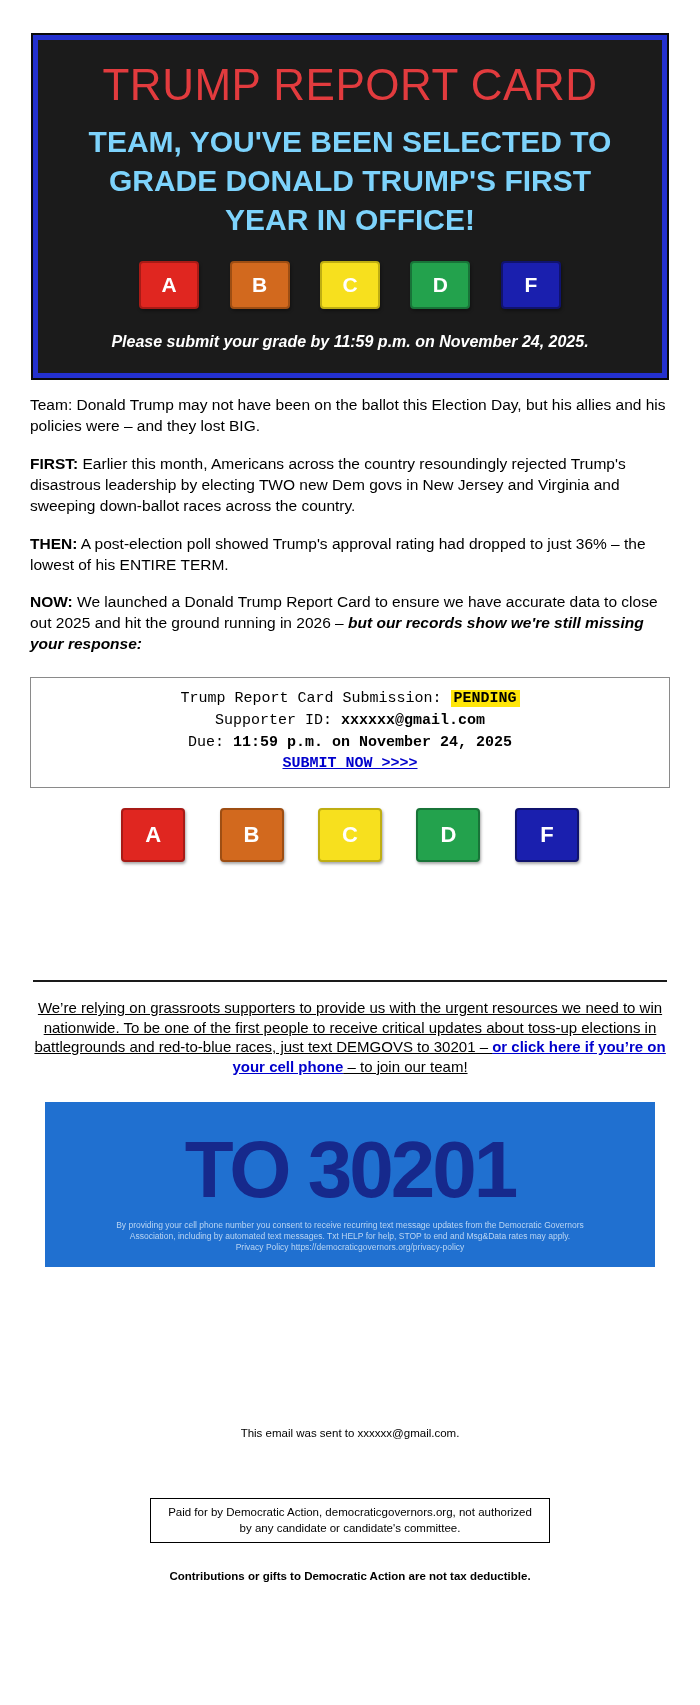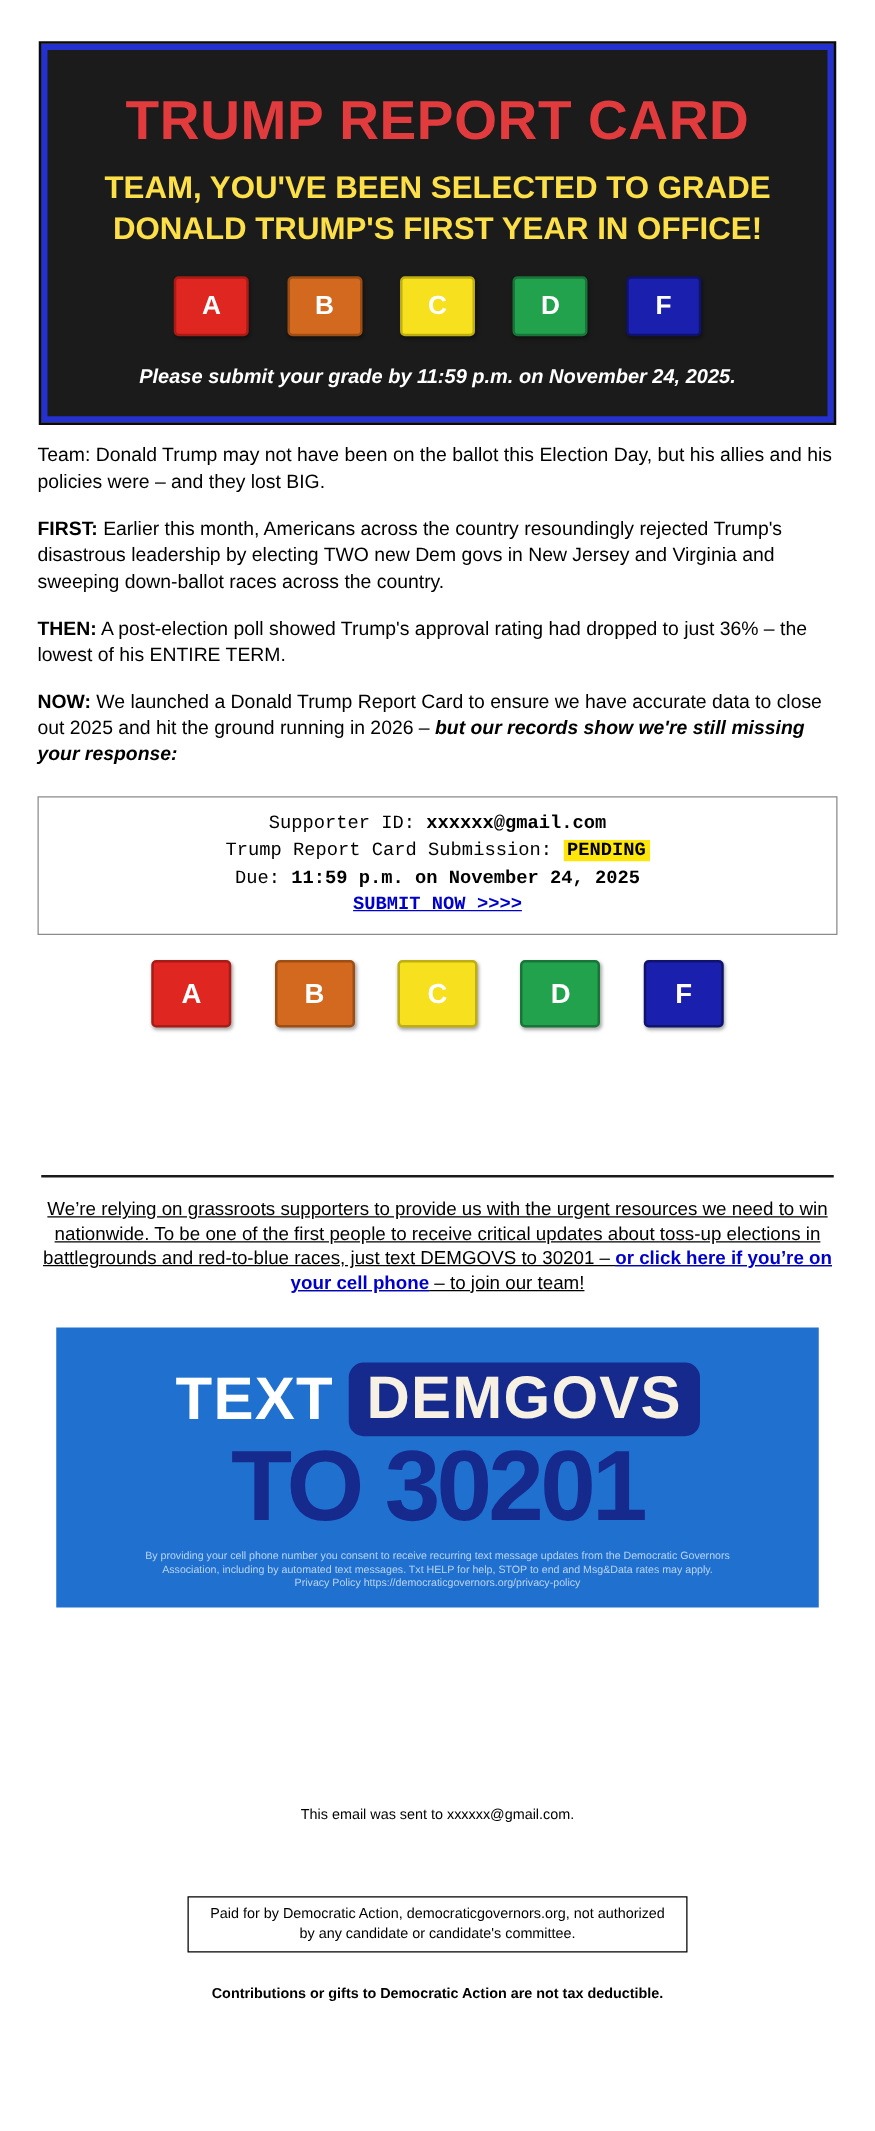--- a/index.html
+++ b/index.html
@@ -15,27 +15,27 @@
   .header-box {
     margin: 35px 33px 14px;
     background: #1b1b1b;
     border: 5px solid #2431cf;
     outline: 2px solid #0a0a0a;
     padding: 12px 12px 22px;
     text-align: center;
   }
   .header-title {
     font-size: 44px;
-    font-weight: 700;
+    font-weight: 400;
     letter-spacing: 0.5px;
-    margin: 20px 0 12px;
+    margin: 8px 0 12px;
   }
   .header-subtitle {
-    color: #fde047;
-    font-size: 25px;
+    color: #7dd3fc;
+    font-size: 30px;
     font-weight: bold;
     line-height: 1.3;
     margin: 0 20px 22px;
   }
   .grade-row { text-align: center; }
   .grade-btn {
     display: inline-block;
     width: 56px;
     height: 44px;
     line-height: 44px;
@@ -205,24 +205,24 @@
   <p class="para">
     <span class="lead">THEN:</span><span> A post-election poll showed Trump's approval rating had dropped to just 36% – the lowest of his ENTIRE TERM.</span>
   </p>
 
   <p class="para">
     <span class="lead">NOW:</span><span> We launched a Donald Trump Report Card to ensure we have accurate data to close out 2025 and hit the ground running in 2026 – </span><span class="emph">but our records show we're still missing your response:</span>
   </p>
 
   <div class="record-box">
     <div class="record-line">
+      <span>Trump Report Card Submission: </span><span class="pending" style="background-color: rgb(255, 230, 10);">PENDING</span>
+    </div>
+    <div class="record-line">
       <span>Supporter ID: </span><span class="record-strong">xxxxxx@gmail.com</span>
-    </div>
-    <div class="record-line">
-      <span>Trump Report Card Submission: </span><span class="pending" style="background-color: rgb(255, 230, 10);">PENDING</span>
     </div>
     <div class="record-line">
       <span>Due: </span><span class="record-strong">11:59 p.m. on November 24, 2025</span>
     </div>
     <div class="record-line">
       <a class="submit-link" style="color: rgb(0, 0, 204);">SUBMIT NOW &gt;&gt;&gt;&gt;</a>
     </div>
   </div>
 
 
@@ -234,24 +234,20 @@
     <a class="grade-btn" style="background-color: rgb(26, 31, 174); border-color: rgb(16, 19, 110); color: rgb(255, 255, 255);">F</a>
   </div>
 
   <hr class="divider">
 
   <p class="grassroots">
     <span>We’re relying on grassroots supporters to provide us with the urgent resources we need to win nationwide. To be one of the first people to receive critical updates about toss-up elections in battlegrounds and red-to-blue races, just text DEMGOVS to 30201 – </span><a class="text-link" style="color: rgb(0, 0, 204);">or click here if you’re on your cell phone</a><span> – to join our team!</span>
   </p>
 
   <div class="banner" style="background-color: rgb(32, 112, 208);">
-    <div class="banner-row1">
-      <span class="banner-text-word">TEXT</span>
-      <span class="banner-badge" style="background-color: rgb(22, 41, 140); color: rgb(246, 241, 227);">DEMGOVS</span>
-    </div>
     <div class="banner-to-line" style="color: rgb(22, 41, 140);">TO 30201</div>
     <div class="banner-disclaimer">By providing your cell phone number you consent to receive recurring text message updates from the Democratic Governors Association, including by automated text messages. Txt HELP for help, STOP to end and Msg&amp;Data rates may apply. Privacy Policy https://democraticgovernors.org/privacy-policy</div>
   </div>
 
   <div class="footer">
     <div class="footer-line">This email was sent to xxxxxx@gmail.com.</div>
     <div class="paid-box">Paid for by Democratic Action, democraticgovernors.org, not authorized by any candidate or candidate's committee.</div>
     <div class="tax-note">Contributions or gifts to Democratic Action are not tax deductible.</div>
   </div>
 

